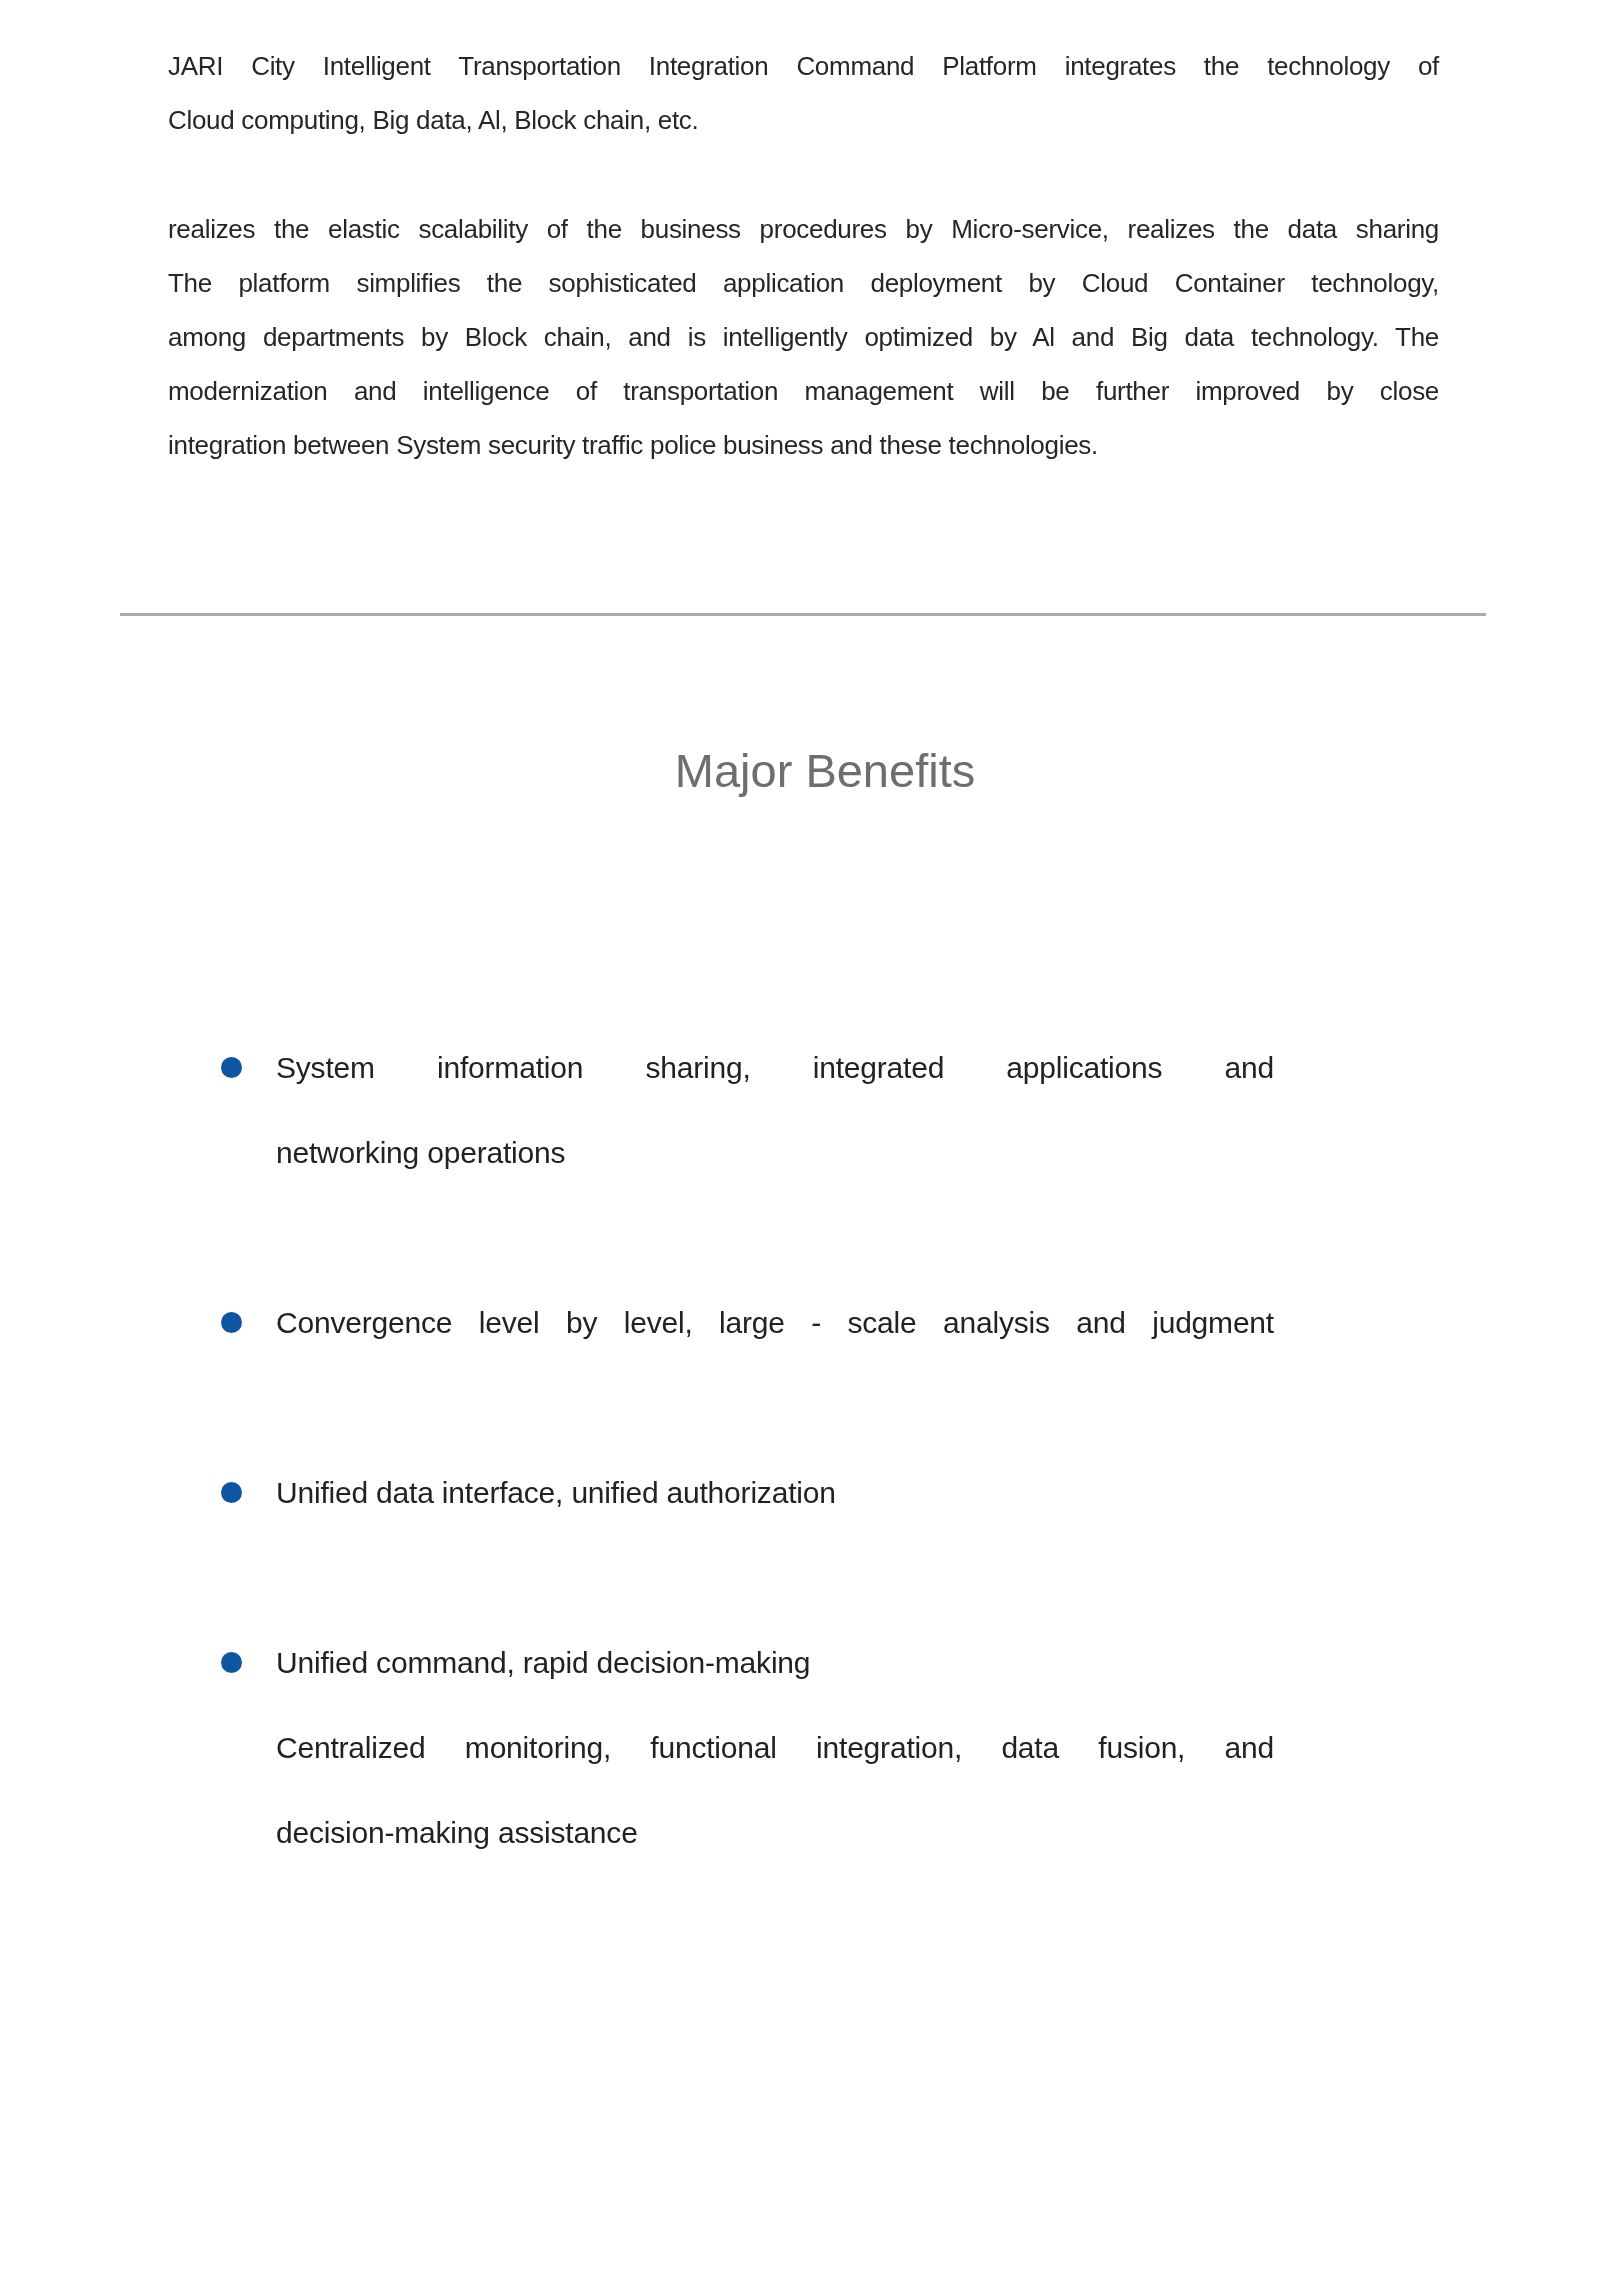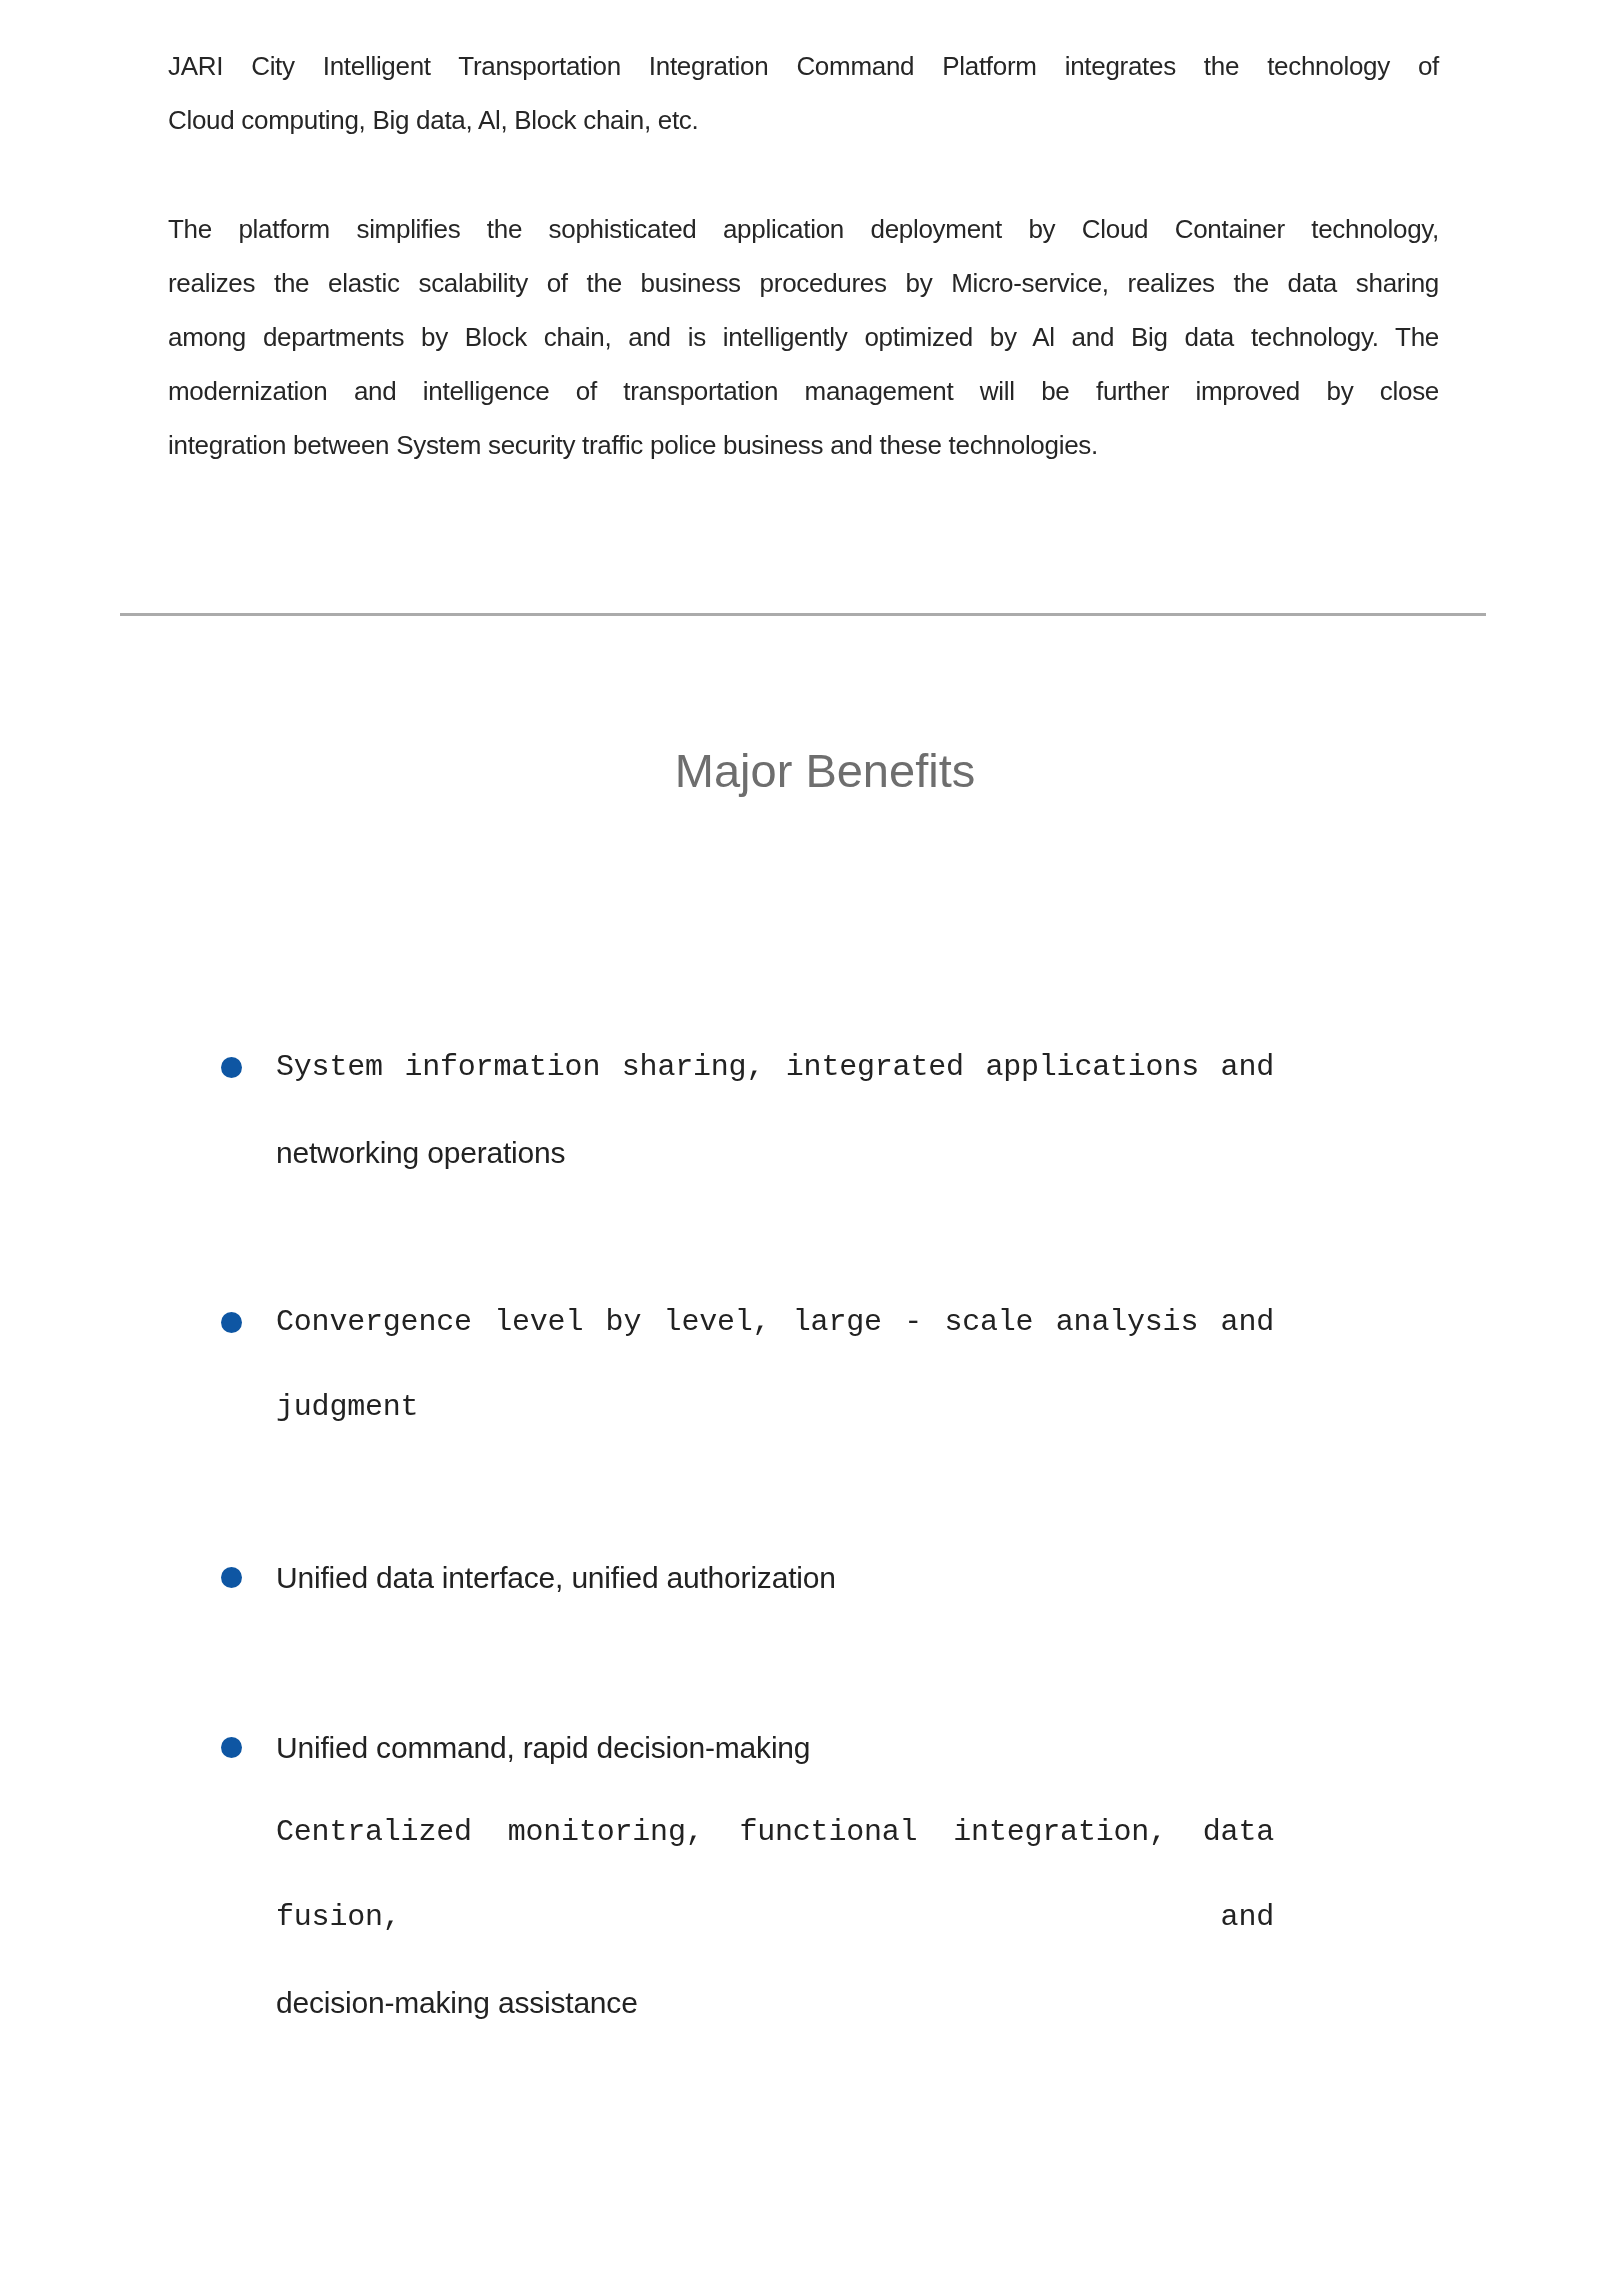--- a/index.html
+++ b/index.html
@@ -49,37 +49,37 @@
   .dot {
     position: absolute;
     left: 0;
     top: 32px;
     width: 21px;
     height: 21px;
     border-radius: 50%;
     background: #0e56a3;
   }
   .bline { text-align: left; }
-  .bline.stretch { text-align: justify; text-align-last: justify; font-family: Liberation Mono, monospace; }
+  .bline.stretch { text-align: justify; text-align-last: justify; }
 </style>
 </head>
 <body>
 
 <div class="page">
 
   <div class="content">
 
     <div class="paragraph">
       <div class="line stretch">JARI City Intelligent Transportation Integration Command Platform integrates the technology of</div>
       <div class="line">Cloud computing, Big data, Al, Block chain, etc.</div>
     </div>
 
     <div class="paragraph second">
+      <div class="line stretch">realizes the elastic scalability of the business procedures by Micro-service, realizes the data sharing</div>
       <div class="line stretch">The platform simplifies the sophisticated application deployment by Cloud Container technology,</div>
-      <div class="line stretch">realizes the elastic scalability of the business procedures by Micro-service, realizes the data sharing</div>
       <div class="line stretch">among departments by Block chain, and is intelligently optimized by Al and Big data technology. The</div>
       <div class="line stretch">modernization and intelligence of transportation management will be further improved by close</div>
       <div class="line">integration between System security traffic police business and these technologies.</div>
     </div>
 
   </div>
 
   <div class="divider" style="background: rgb(171, 171, 171);"></div>
 
   <h1 class="heading" style="color: rgb(110, 110, 110);">Major Benefits</h1>

